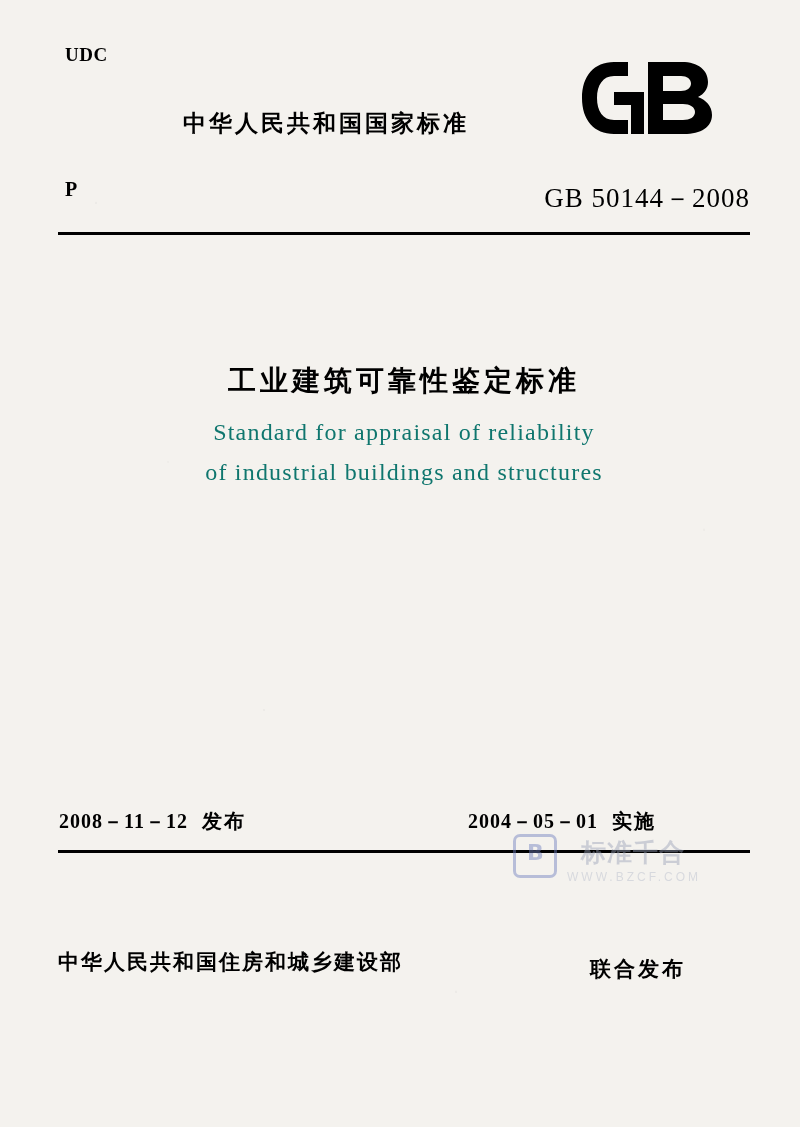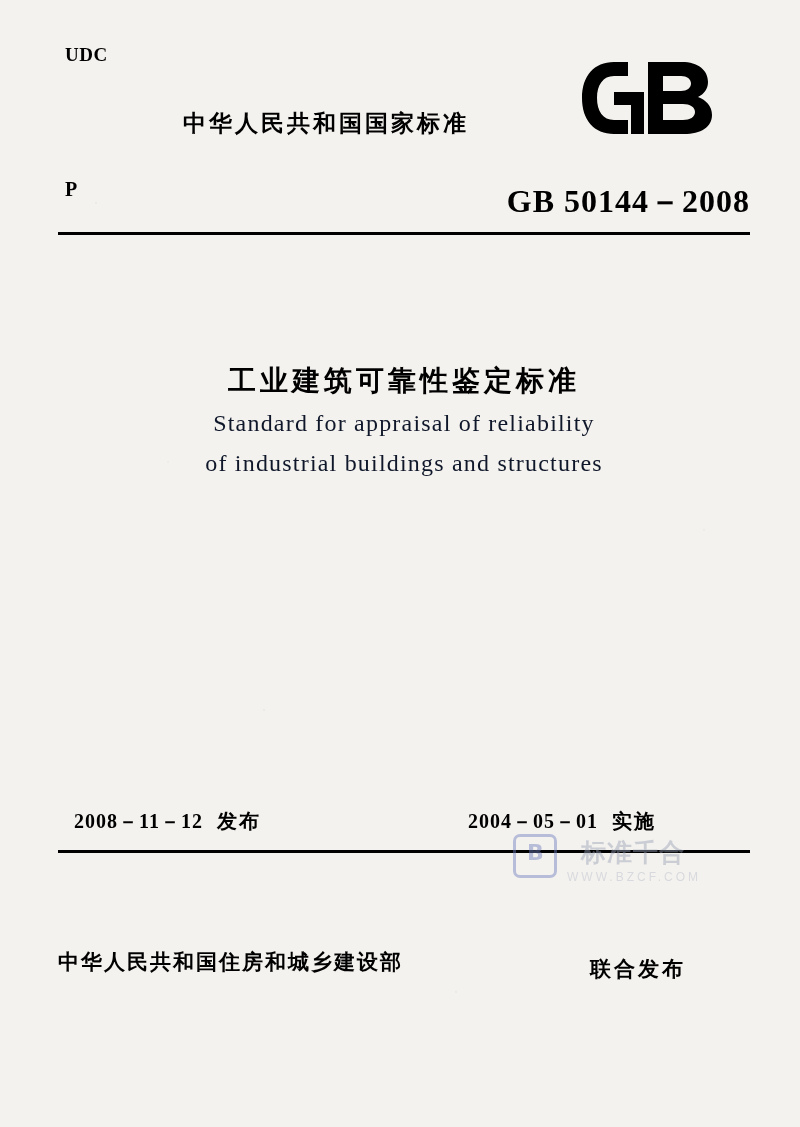--- a/index.html
+++ b/index.html
@@ -73,22 +73,22 @@
     top: 178px;
     font-family: "Liberation Serif", serif;
     font-weight: bold;
     font-size: 20px;
   }
   .std-no {
     position: absolute;
     right: 0px;
     top: 180px;
     font-family: "Liberation Serif", serif;
-    font-weight: bold;
-    font-size: 32px;
+    font-weight: normal;
+    font-size: 27px;
     letter-spacing: 1px;
     white-space: nowrap;
   }
 
   .rule {
     position: absolute;
     left: 0;
     width: 692px;
     background: #000;
   }
@@ -104,34 +104,34 @@
     text-align: center;
     font-family: "DejaVu Sans", sans-serif;
     font-weight: bold;
     font-size: 28px;
     letter-spacing: 4px;
     margin-top: 32px;
   }
   .title-en {
     position: absolute;
     left: 0;
-    top: 403px;
+    top: 412px;
     width: 692px;
     text-align: center;
     font-family: "Liberation Serif", serif;
     font-size: 24px;
     line-height: 40px;
     letter-spacing: 1.2px;
-    color: #0f172a;
+    color: #0f766e;
   }
 
   
   .date-issue {
     position: absolute;
-    left: 16px;
+    left: 1px;
     top: 808px;
     font-family: "Liberation Serif", serif;
     font-weight: bold;
     font-size: 20px;
     letter-spacing: 1px;
     white-space: nowrap;
   }
   .date-issue .cjk, .date-effect .cjk {
     font-family: "DejaVu Sans", sans-serif;
     font-weight: bold;

